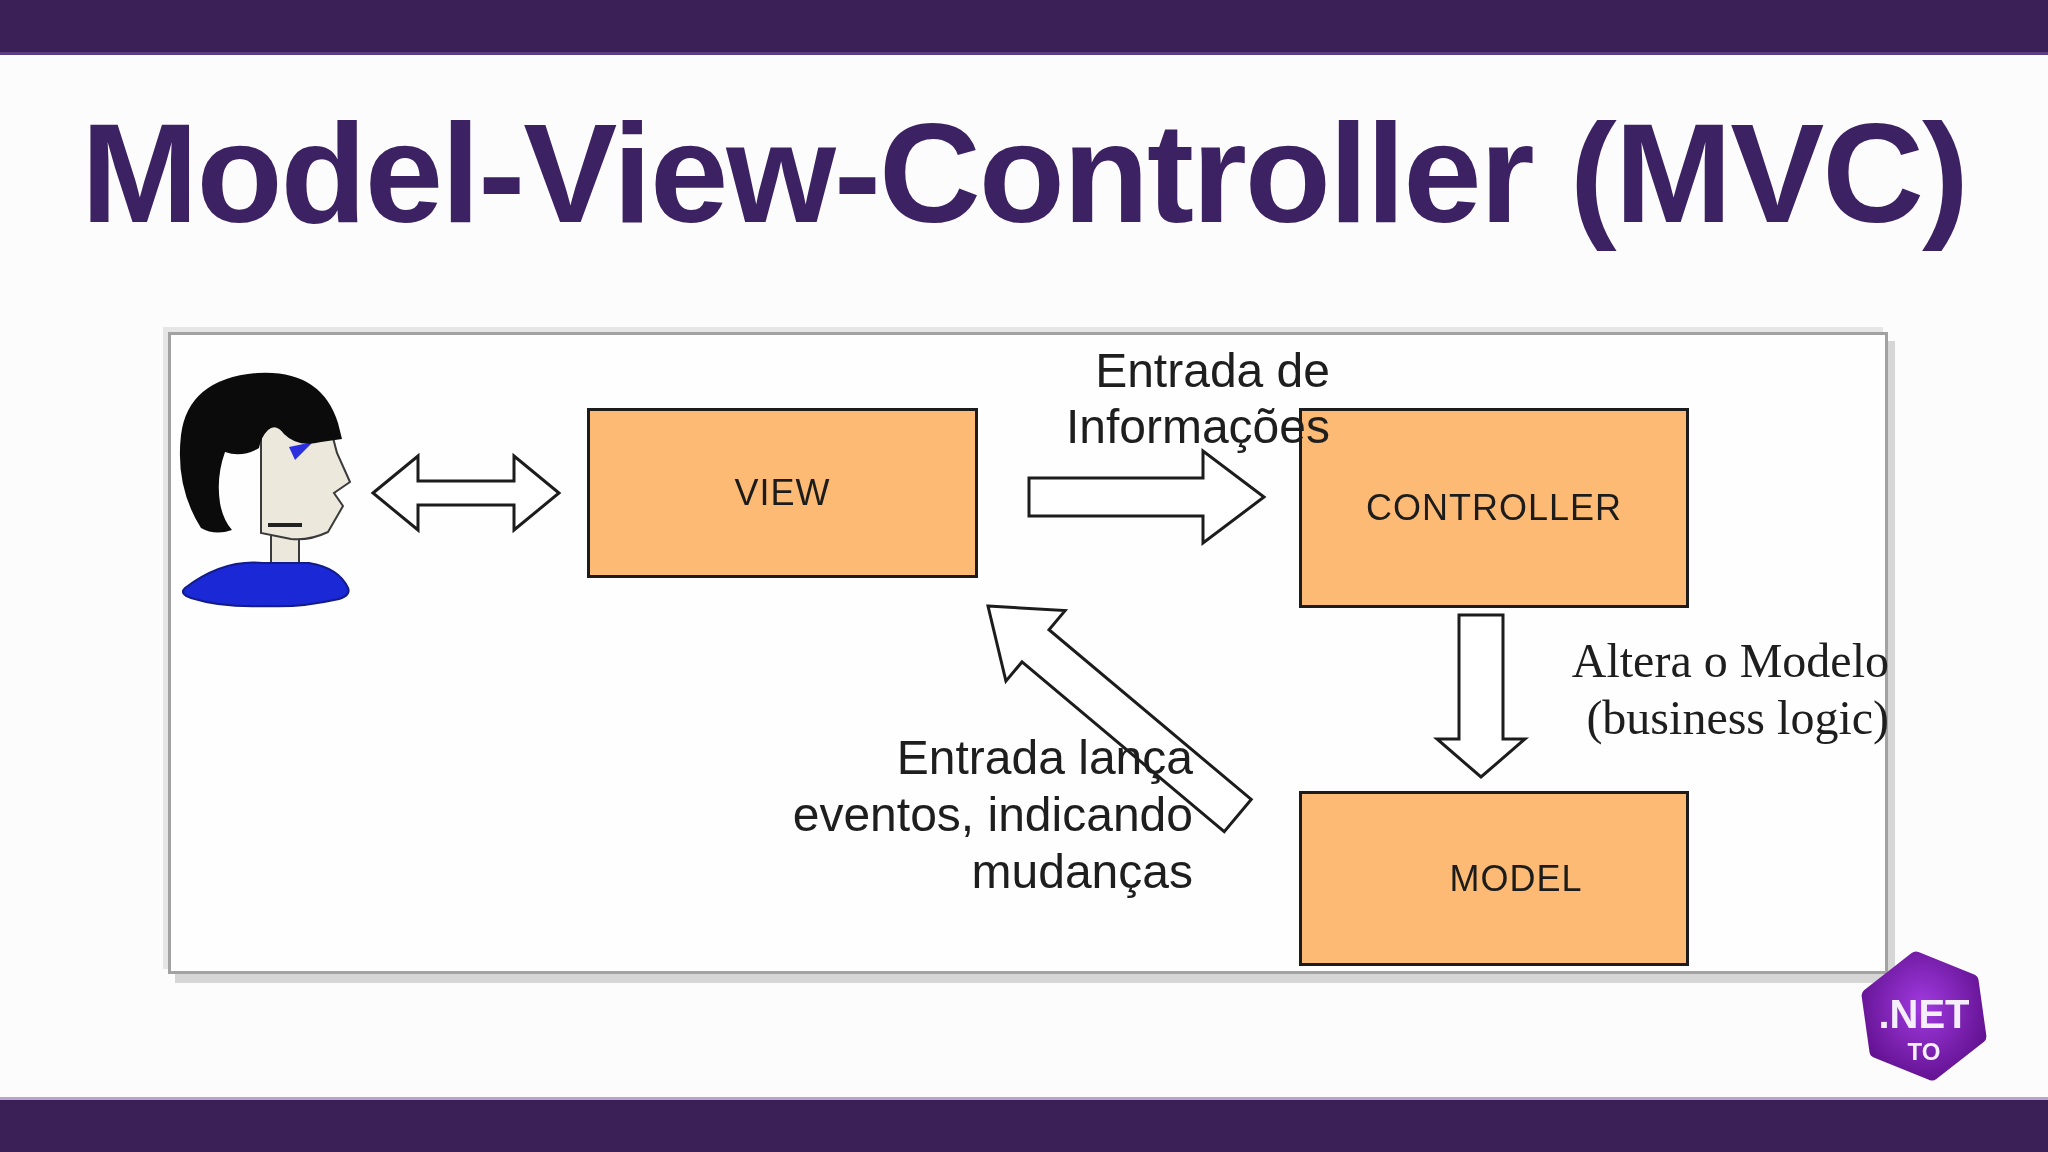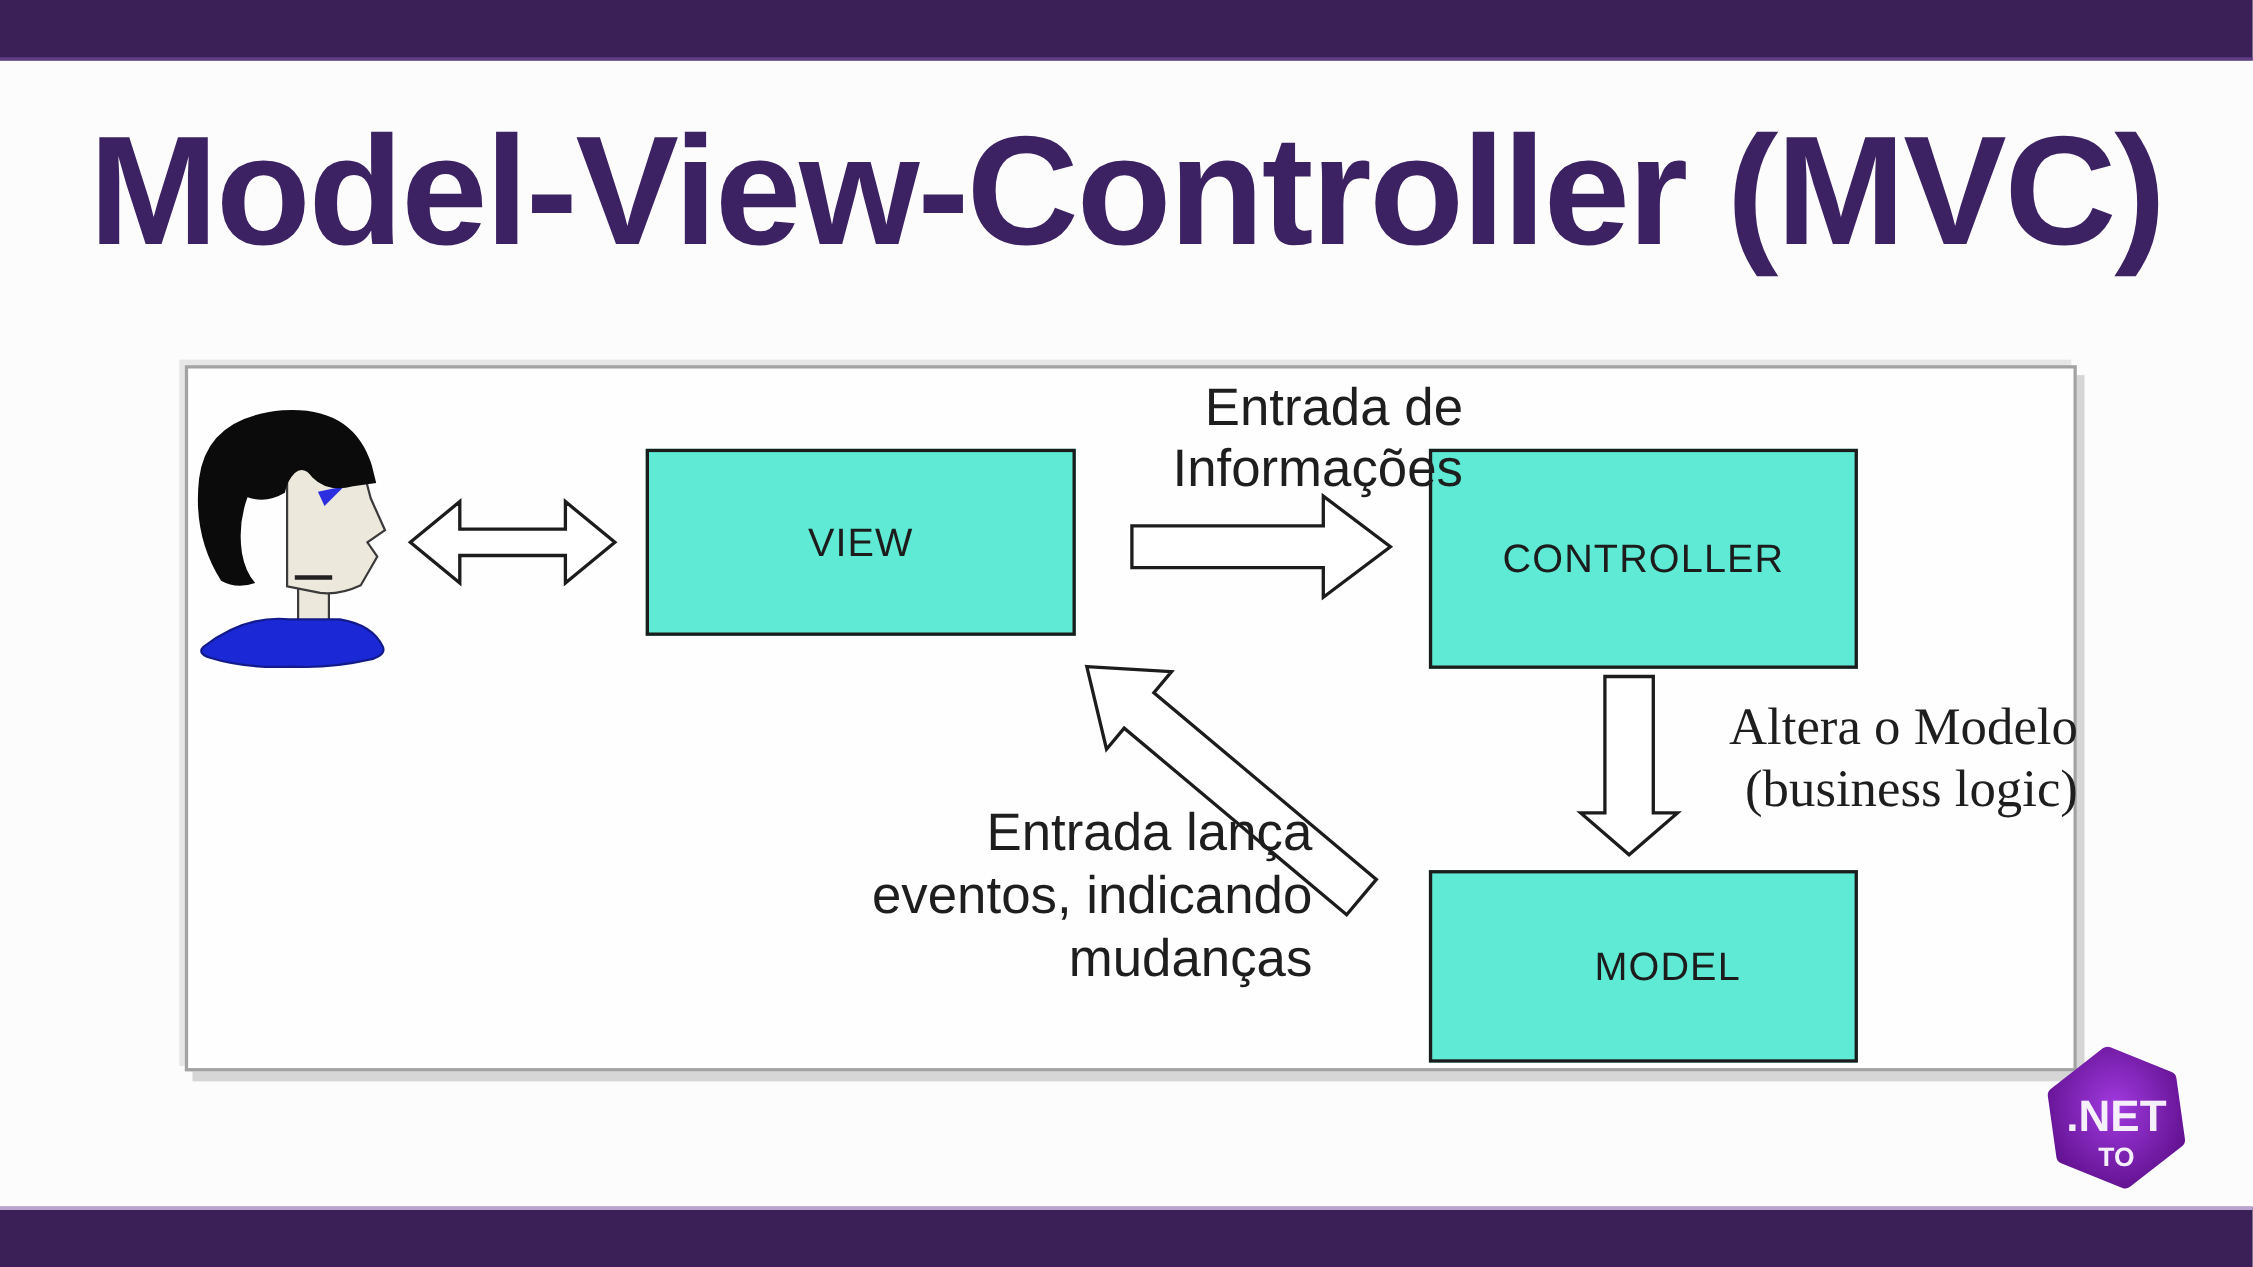--- a/index.html
+++ b/index.html
@@ -24,21 +24,21 @@
     letter-spacing:-2px;color:#3c2262;white-space:nowrap;
   }
   
   .diagram{
     position:absolute;left:168px;top:332px;width:1714px;height:636px;
     background:#fefefe;border:3px solid #a2a2a2;box-sizing:content-box;
     box-shadow:7px 9px 0 rgba(175,175,175,.5), -5px -5px 0 rgba(215,215,215,.6);
   }
   .diagram svg.art{position:absolute;left:0;top:0;}
   .dbox{
-    position:absolute;border:3px solid #1c1c1c;background:#5eead4;
+    position:absolute;border:3px solid #1c1c1c;background:#fdba74;
     display:flex;align-items:center;justify-content:center;
     font-size:36px;color:#1c1c1c;letter-spacing:1px;box-sizing:border-box;
   }
   .box-view{left:416px;top:73px;width:391px;height:170px;}
   .box-controller{left:1128px;top:73px;width:390px;height:200px;}
   .box-model{left:1128px;top:456px;width:390px;height:175px;padding-left:44px;}
   .note{
     position:absolute;font-size:48px;line-height:56px;color:#1e1e1e;
     text-align:right;
   }

